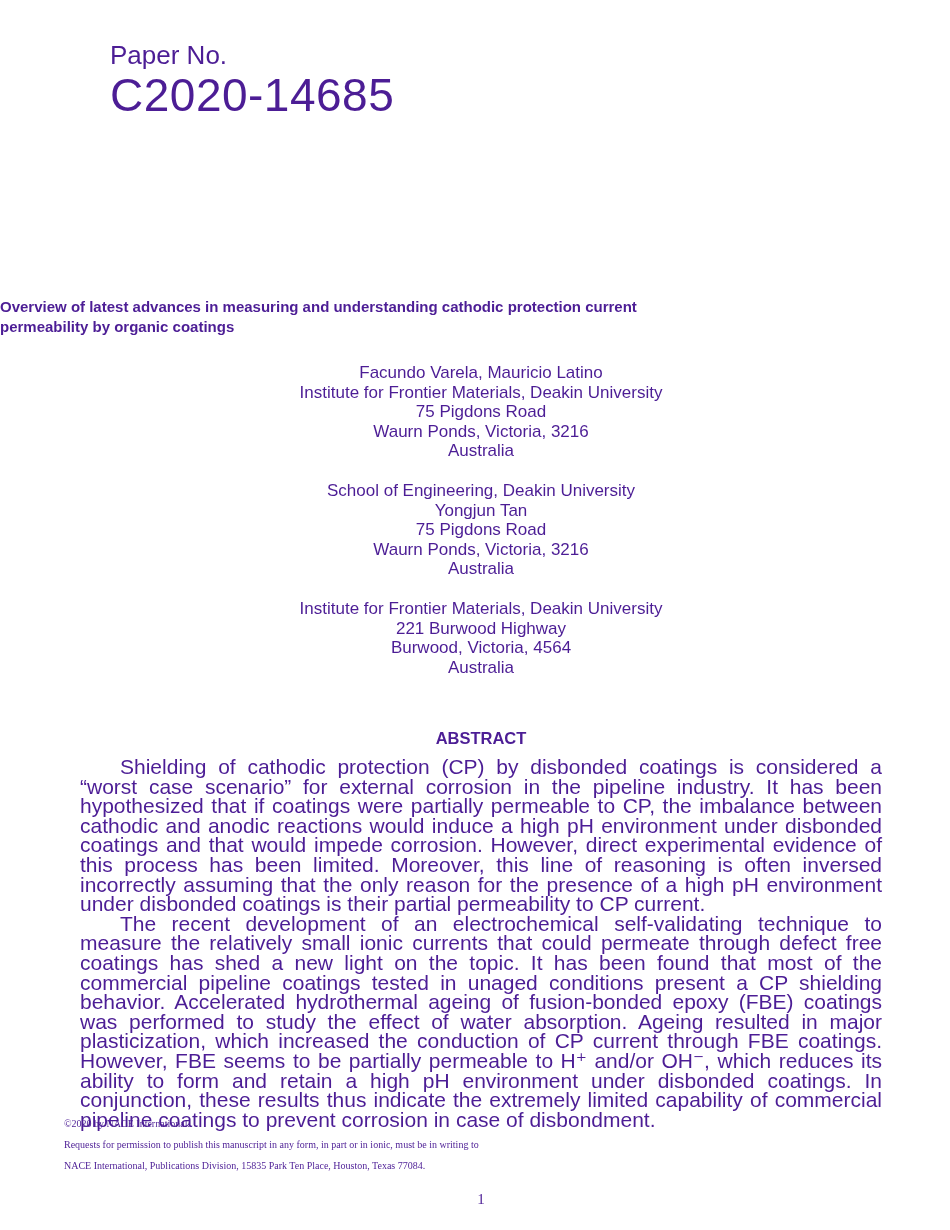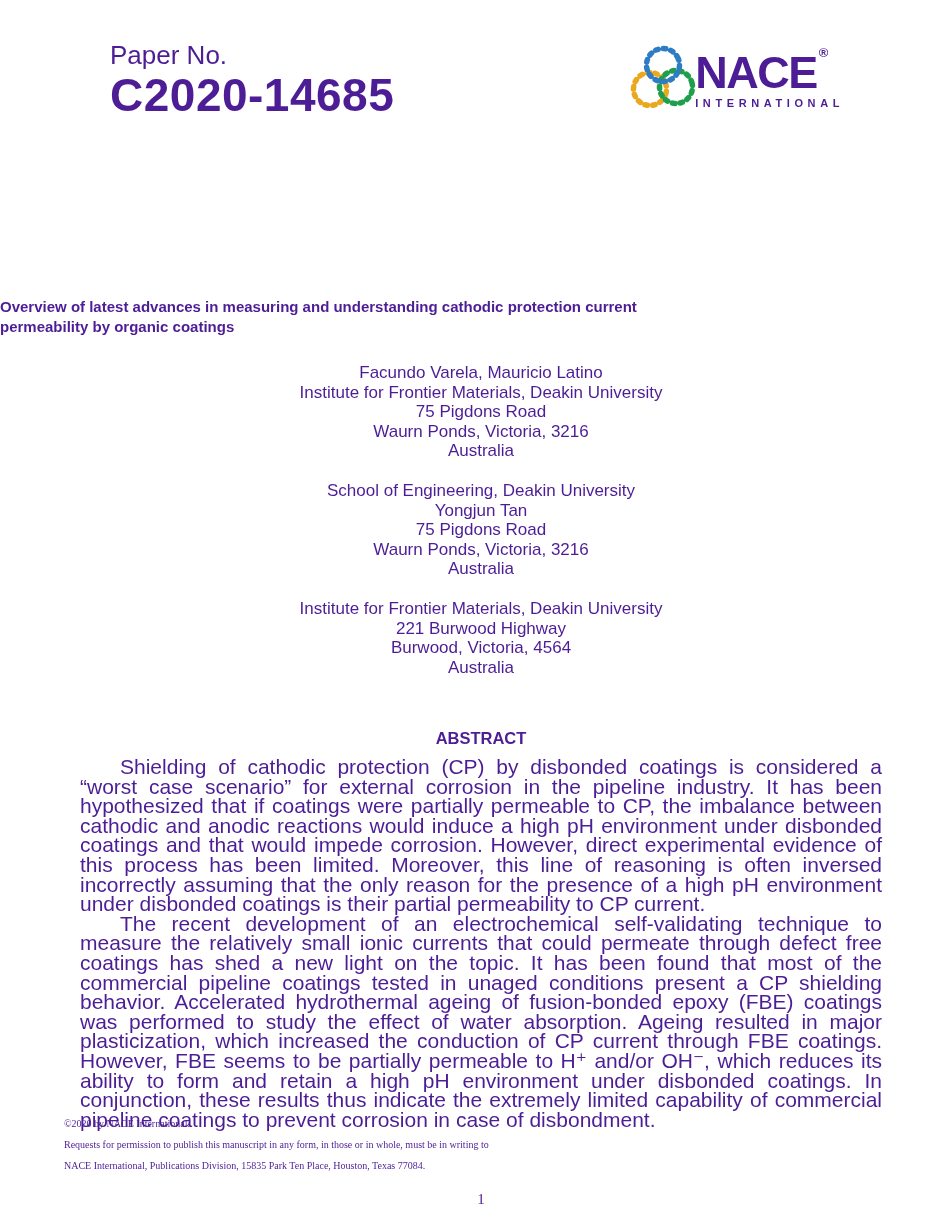--- a/index.html
+++ b/index.html
@@ -18,21 +18,21 @@
   .header {
     position: absolute;
     top: 40px;
     left: 110px;
     right: 118px;
     display: flex;
     justify-content: space-between;
     align-items: flex-start;
   }
   .paper-no-label { font-size: 26px; line-height: 30px; }
-  .paper-no-value { font-size: 46px; line-height: 46px; letter-spacing: 0.5px; margin-top: 2px; font-weight: bold; }
+  .paper-no-value { font-size: 46px; line-height: 46px; letter-spacing: 0.5px; margin-top: 2px; }
 
   .logo { display: flex; align-items: flex-start; }
   .knot-svg { display: block; margin-top: 2px; }
   .logo-text { margin-left: -10px; margin-top: 10px; }
   .logo-name-row { display: flex; align-items: flex-start; line-height: 1; }
   .logo-name {
     font-size: 45px;
     font-weight: bold;
     letter-spacing: -1.5px;
     line-height: 45px;
@@ -110,36 +110,20 @@
 <body>
 
 <div class="page">
 
   <div class="header">
     <div class="paper-no">
       <div class="paper-no-label">Paper No.</div>
       <div class="paper-no-value">C2020-14685</div>
     </div>
 
-    <div class="logo">
-      <svg class="knot-svg" width="82" height="76" viewBox="0 0 82 76" xmlns="http://www.w3.org/2000/svg">
-        <g fill="none" stroke-width="5.5" stroke-linecap="round">
-          <circle cx="27" cy="47" r="16.5" stroke-dasharray="2.5 5.2" transform="rotate(18 27 47)" stroke="#e9a81d"></circle>
-          <circle cx="53" cy="45" r="16.5" stroke-dasharray="2.5 5.2" transform="rotate(-14 53 45)" stroke="#1f9e4e"></circle>
-          <circle cx="40" cy="23" r="16.5" stroke-dasharray="2.5 5.2" transform="rotate(-25 40 23)" stroke="#2e7cc3"></circle>
-        </g>
-      </svg>
-      <div class="logo-text">
-        <div class="logo-name-row">
-          <span class="logo-name">NACE</span>
-          <span class="logo-reg">®</span>
-        </div>
-        <div class="logo-sub">INTERNATIONAL</div>
-      </div>
-    </div>
   </div>
 
   <div class="paper-title">
     <div>Overview of latest advances in measuring and understanding cathodic protection current</div>
     <div>permeability by organic coatings</div>
   </div>
 
   <div class="authors">
     <div class="author-block">
       <div>Facundo Varela, Mauricio Latino</div>
@@ -165,19 +149,19 @@
 
   <h2 class="abstract-heading">ABSTRACT</h2>
 
   <div class="abstract-body">
     <p>Shielding of cathodic protection (CP) by disbonded coatings is considered a “worst case scenario” for external corrosion in the pipeline industry. It has been hypothesized that if coatings were partially permeable to CP, the imbalance between cathodic and anodic reactions would induce a high pH environment under disbonded coatings and that would impede corrosion. However, direct experimental evidence of this process has been limited. Moreover, this line of reasoning is often inversed incorrectly assuming that the only reason for the presence of a high pH environment under disbonded coatings is their partial permeability to CP current.</p>
     <p>The recent development of an electrochemical self-validating technique to measure the relatively small ionic currents that could permeate through defect free coatings has shed a new light on the topic. It has been found that most of the commercial pipeline coatings tested in unaged conditions present a CP shielding behavior. Accelerated hydrothermal ageing of fusion-bonded epoxy (FBE) coatings was performed to study the effect of water absorption. Ageing resulted in major plasticization, which increased the conduction of CP current through FBE coatings. However, FBE seems to be partially permeable to H⁺ and/or OH⁻, which reduces its ability to form and retain a high pH environment under disbonded coatings. In conjunction, these results thus indicate the extremely limited capability of commercial pipeline coatings to prevent corrosion in case of disbondment.</p>
   </div>
 
   <div class="footer">
     <div>©2020 by NACE International.</div>
-    <div>Requests for permission to publish this manuscript in any form, in those or in whole, must be in writing to</div>
+    <div>Requests for permission to publish this manuscript in any form, in part or in ionic, must be in writing to</div>
     <div>NACE International, Publications Division, 15835 Park Ten Place, Houston, Texas 77084.</div>
   </div>
 
   <div class="page-number">1</div>
 
 </div>
 
 </body></html>

